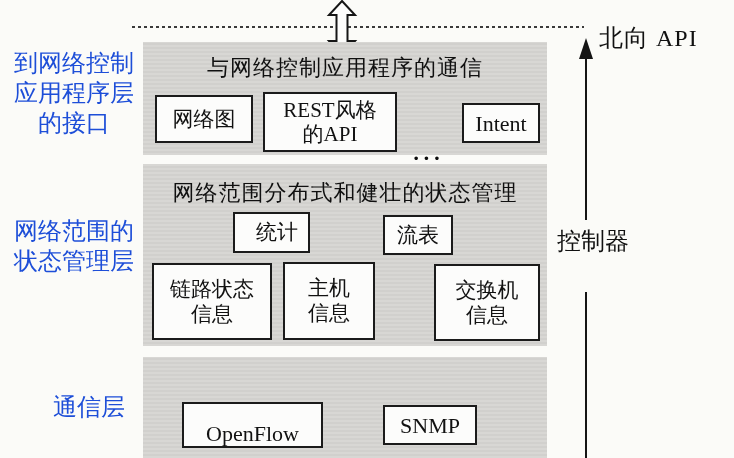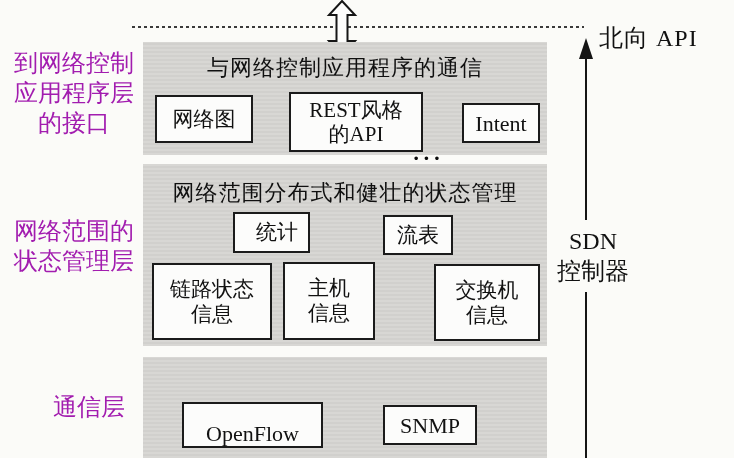--- a/index.html
+++ b/index.html
@@ -29,21 +29,21 @@
   .north-api{
     position:absolute;left:599px;top:22px;font-size:24px;letter-spacing:1px;
     white-space:nowrap;
   }
   .sdn-label{
     position:absolute;left:545px;top:226px;width:96px;
     text-align:center;font-size:24px;line-height:30px;
   }
   .left-label{
     position:absolute;left:0;width:148px;text-align:center;
-    font-size:24px;line-height:30px;color:#a21caf;
+    font-size:24px;line-height:30px;color:#1d4ed8;
   }
   .left-label.l1{top:48px;}
   .left-label.l2{top:216px;}
   .left-label.l3{top:392px;left:14px;width:150px;}
   
   .panel{
     position:absolute;left:143px;width:404px;
     background-color:#d6d5d2;
     background-image:repeating-linear-gradient(0deg,rgba(255,255,255,.05) 0 2px,rgba(0,0,0,.025) 2px 4px);
   }
@@ -58,21 +58,21 @@
   .p2 .ptitle{top:14px;}
   .p3 .ptitle{top:12px;}
   
   .wbox{
     position:absolute;background:#fcfcfb;border:2px solid #1b1b1b;
     display:flex;flex-direction:column;align-items:center;justify-content:center;
     text-align:center;font-size:21px;line-height:25px;box-sizing:border-box;
     white-space:nowrap;
   }
   .b-netgraph{left:12px;top:53px;width:98px;height:48px;}
-  .b-rest{left:120px;top:50px;width:134px;height:60px;line-height:24px;margin-left:26px;}
+  .b-rest{left:120px;top:50px;width:134px;height:60px;line-height:24px;}
   .b-intent{left:319px;top:61px;width:78px;height:40px;font-size:22px;}
   .b-stats{left:90px;top:48px;width:77px;height:41px;padding-left:11px;}
   .b-flowtable{left:240px;top:51px;width:70px;height:40px;}
   .b-linkstate{left:9px;top:99px;width:120px;height:77px;}
   .b-host{left:140px;top:98px;width:92px;height:78px;}
   .b-switch{left:291px;top:100px;width:106px;height:77px;}
   .b-openflow{left:39px;top:45px;width:141px;height:46px;font-size:22px;justify-content:flex-end;}
   .b-snmp{left:240px;top:48px;width:94px;height:40px;font-size:22px;}
   
   .dots{
@@ -92,21 +92,20 @@
 
   <svg class="double-arrow-svg" width="36" height="58" viewBox="0 0 36 58">
     <polygon points="18,1 31,15 23.5,15 23.5,41 31,41 18,55 5,41 12.5,41 12.5,15 5,15" fill="#fdfdfc" stroke="#161616" stroke-width="2"></polygon>
   </svg>
 
   <div class="north-api">北向 API</div>
 
   <div class="arrowhead-up"></div>
   <div class="vline up-arrow-shaft"></div>
   <div class="sdn-label">
-    <div>SDN</div>
     <div>控制器</div>
   </div>
   <div class="vline bottom-shaft"></div>
 
   <div class="left-label l1">
     <div>到网络控制</div>
     <div>应用程序层</div>
     <div>的接口</div>
   </div>
   <div class="left-label l2">

